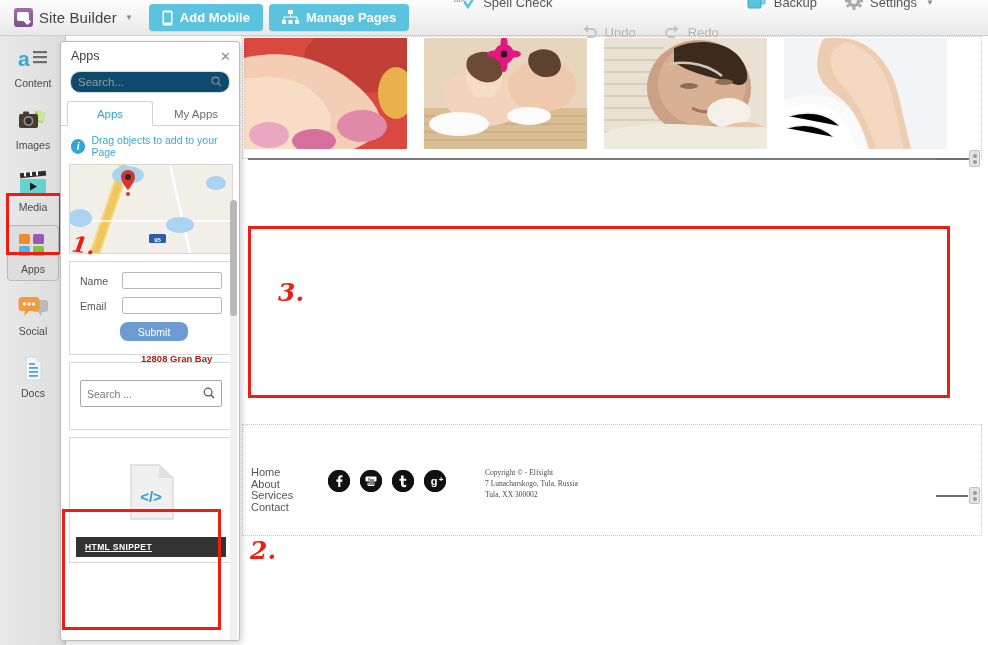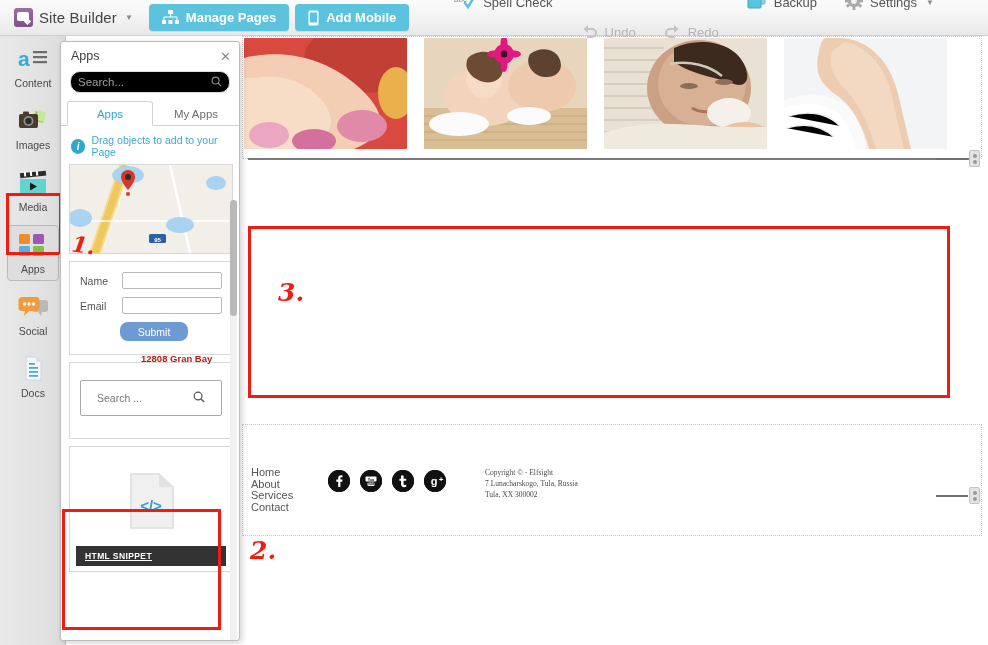--- a/index.html
+++ b/index.html
@@ -85,21 +85,21 @@
     position:absolute; left:60px; top:41px; width:180px; height:600px;
     background:#fff; border:1px solid #bcbcbc; border-radius:3px;
     box-shadow:2px 2px 6px rgba(0,0,0,.18); z-index:60; overflow:hidden;
   }
   .panel-head{
     height:28px; display:flex; align-items:center; justify-content:space-between;
     padding:0 8px 0 10px; font-size:12.5px; color:#3d3d3d;
   }
   .panel-close{ font-size:13px; color:#8c8c8c; cursor:pointer; line-height:1;}
   .panel-search{
-    margin:1px 9px 0 9px; height:22px; background:#000000;
+    margin:1px 9px 0 9px; height:22px; background:#0c4a6e;
     border:1px solid #dcdcdc; border-radius:10px;
     display:flex; align-items:center; justify-content:space-between;
     padding:0 7px;
   }
   .panel-search .ph{ font-size:11.5px; color:#9d9d9d;}
   .tabs{
     display:flex; margin:8px 0 0 0; border-bottom:1px solid #d2d2d2;
     padding-left:6px;
   }
   .tab{
@@ -140,23 +140,23 @@
     border-radius:2px; background:#fff;
   }
   .submit-btn{
     width:68px; height:19px; background:#6b9bd2; color:#fff;
     font-size:10.5px; display:flex; align-items:center; justify-content:center;
     border-radius:8px; margin:4px 0 0 40px; cursor:pointer;
   }
 
   .srch-card{ padding:17px 10px 22px 10px; }
   .srch-box{
-    height:36px; border:1px solid #a9a9a9; border-radius:2px;
+    height:27px; border:1px solid #a9a9a9; border-radius:2px;
     display:flex; align-items:center; justify-content:space-between;
-    padding:0 16px; background:#fff;
+    padding:0 6px; background:#fff;
   }
   .srch-box .t{ font-size:10.5px; color:#777;}
 
   .snip-card{ padding:18px 0 0 0; background:#fff;}
   .snip-icon-wrap{ display:flex; justify-content:center; align-items:center; height:72px;}
   .snip-label{
     background:#333; color:#fff; font-size:8.5px; font-weight:bold;
     letter-spacing:.4px; padding:5px 0 5px 9px; margin:9px 6px 5px 6px;text-decoration:underline;
   }
   .panel-hl{
@@ -246,39 +246,39 @@
   <div class="toolbar">
 
     <div class="tb-brand">
       <span class="brand-ico"></span>
       <span class="txt">Site Builder</span>
       <span class="caret">▼</span>
     </div>
 
     <div class="tb-btn">
       <span class="g">
+        <svg width="11" height="16" viewBox="0 0 11 16">
+            <rect x="0.5" y="0.5" width="10" height="15" rx="1.5" fill="#fff"></rect>
+            <rect x="2" y="2.5" width="7" height="10" fill="#5bc3dd"></rect>
+          </svg>
+      </span>
+      <span>Add Mobile</span>
+    </div>
+
+    <div class="tb-btn">
+      <span class="g">
         <svg width="17" height="15" viewBox="0 0 17 15">
             <rect x="6" y="0" width="5" height="4" fill="#fff"></rect>
             <rect x="0" y="10" width="4" height="4" fill="#fff"></rect>
             <rect x="6.5" y="10" width="4" height="4" fill="#fff"></rect>
             <rect x="13" y="10" width="4" height="4" fill="#fff"></rect>
             <path d="M8.5 4v3M2 10V7h13v3" stroke="#fff" stroke-width="1" fill="none"></path>
           </svg>
       </span>
       <span>Manage Pages</span>
-    </div>
-
-    <div class="tb-btn">
-      <span class="g">
-        <svg width="11" height="16" viewBox="0 0 11 16">
-            <rect x="0.5" y="0.5" width="10" height="15" rx="1.5" fill="#fff"></rect>
-            <rect x="2" y="2.5" width="7" height="10" fill="#5bc3dd"></rect>
-          </svg>
-      </span>
-      <span>Add Mobile</span>
     </div>
 
     <div class="tb-spacer"></div>
 
     <div class="tb-right">
       <div class="tb-item">
         <span>
           <svg width="22" height="16" viewBox="0 0 22 16">
               <text x="0" y="9" font-size="8" font-family="Liberation Sans" fill="#888">abc</text>
               <path d="M11 10l3 4 6-10" stroke="#5bc3dd" stroke-width="2.6" fill="none" stroke-linecap="round"></path>

